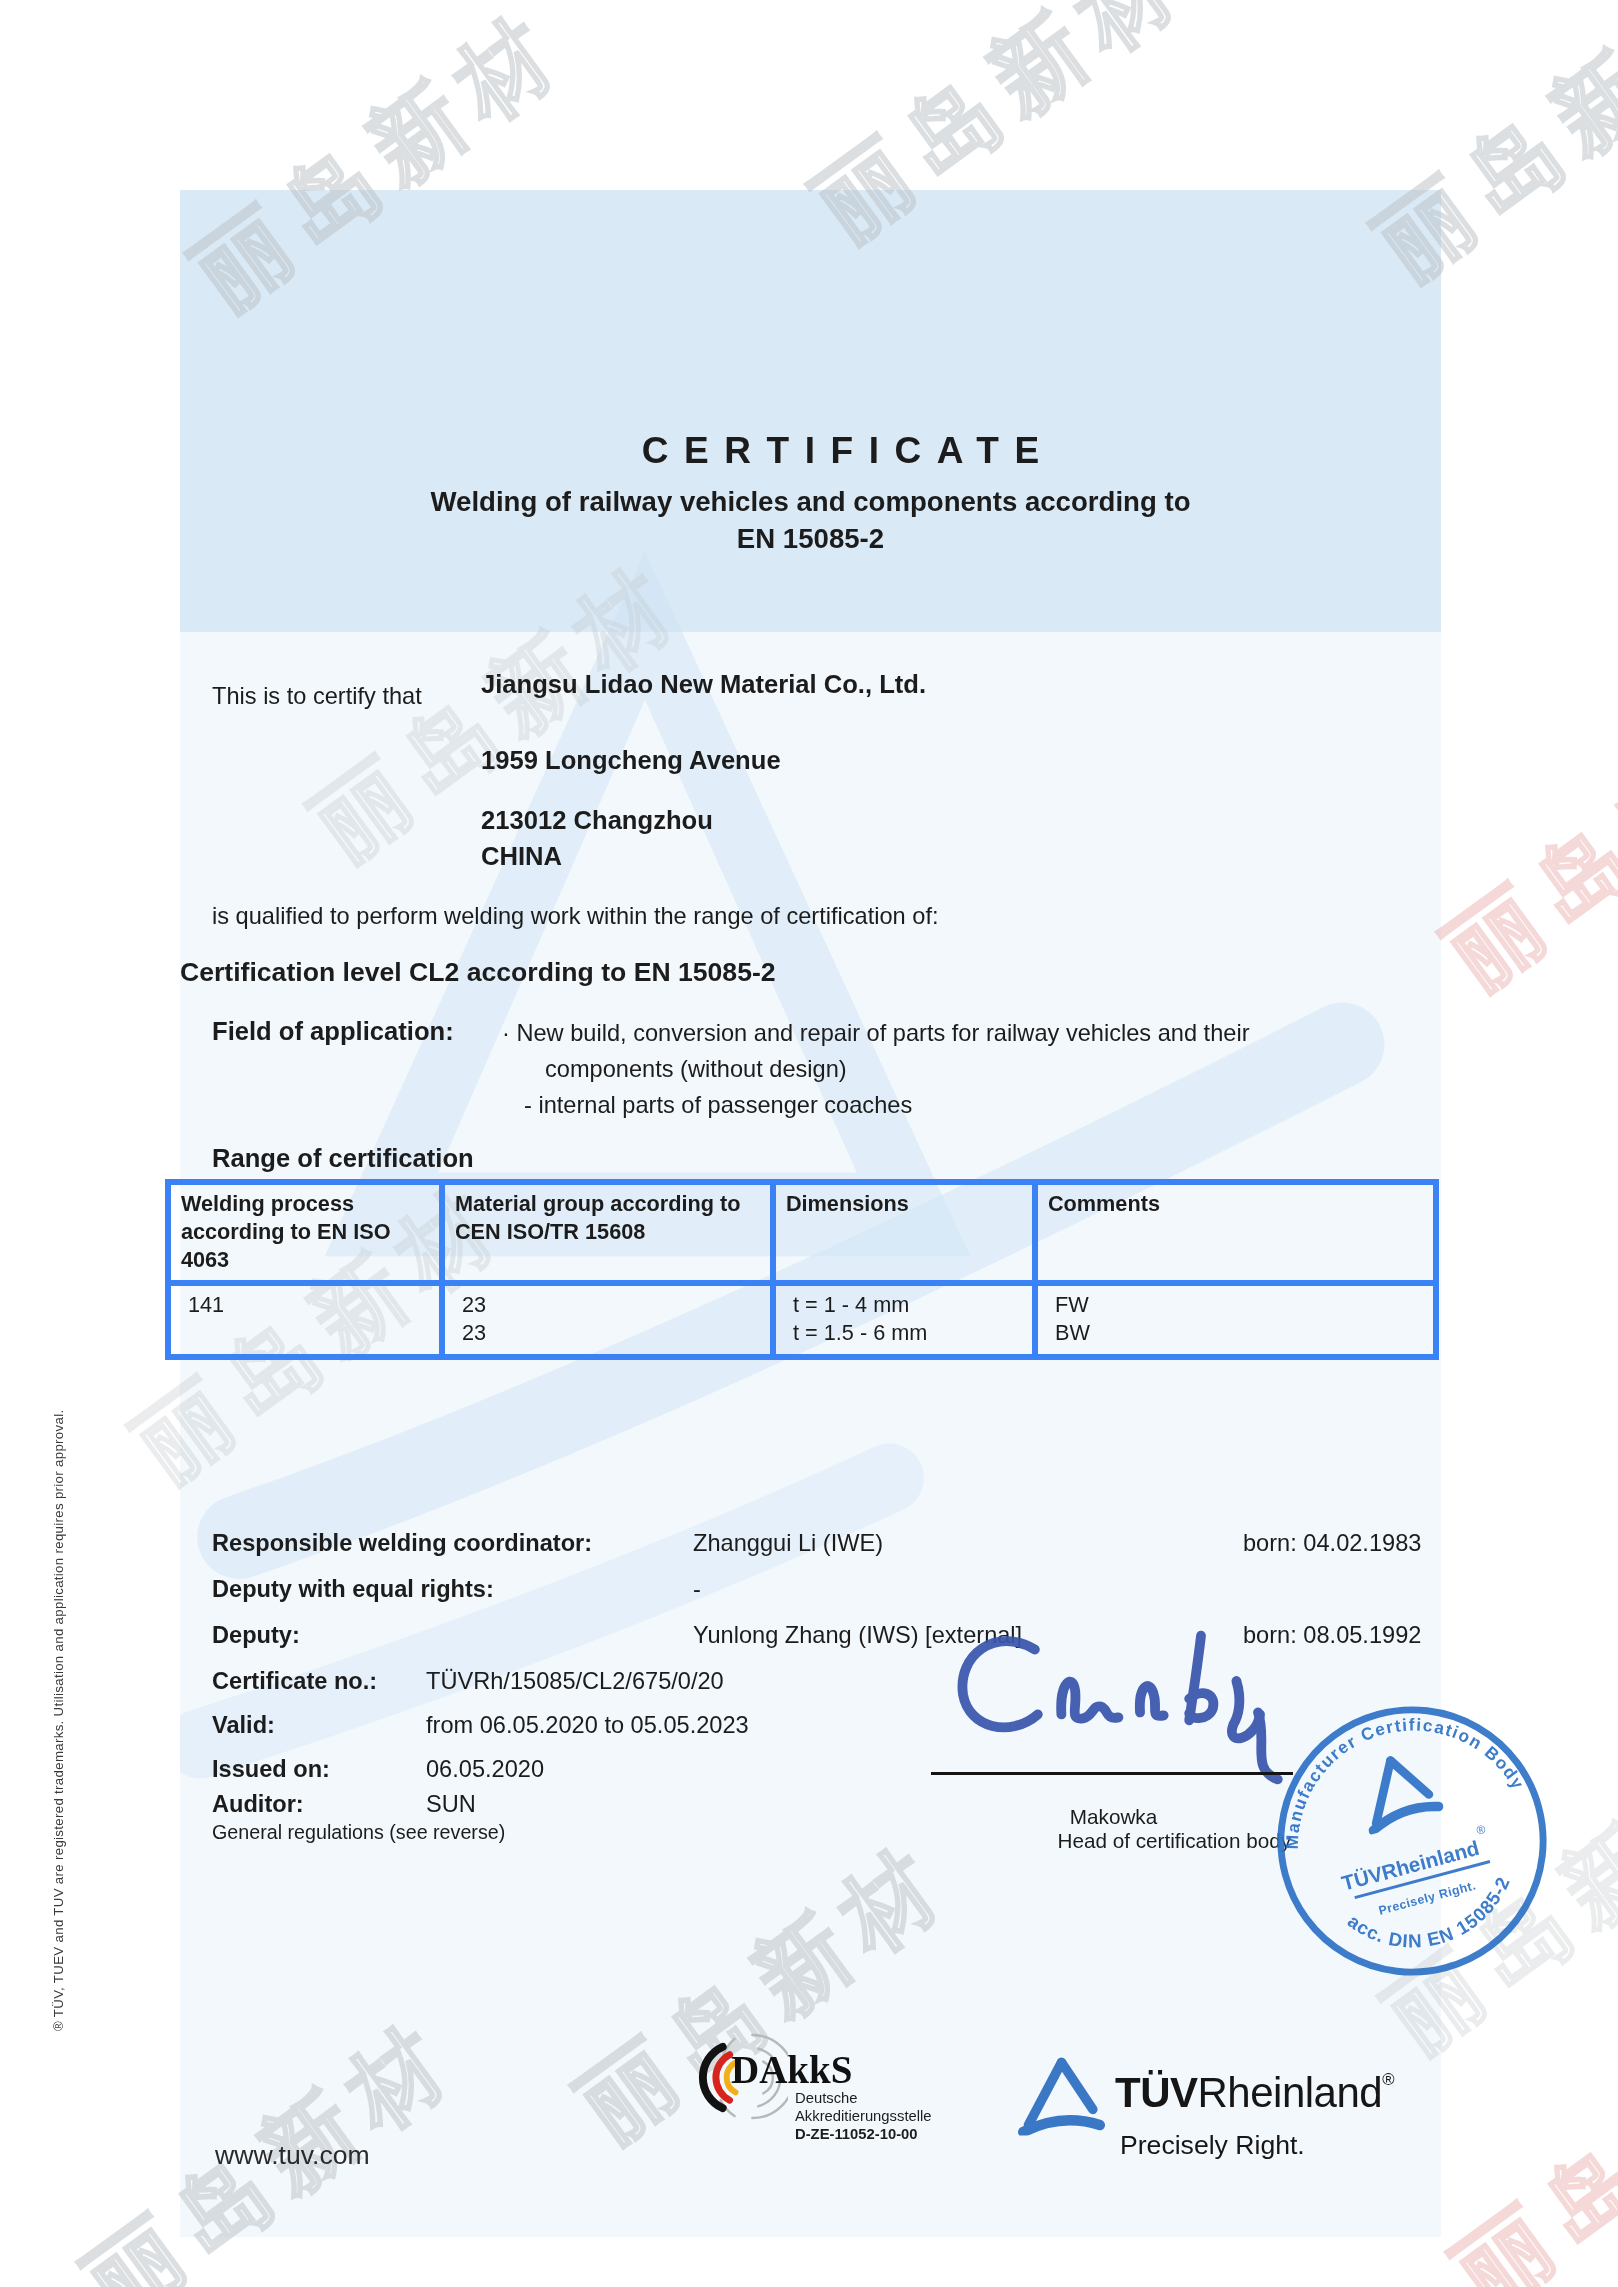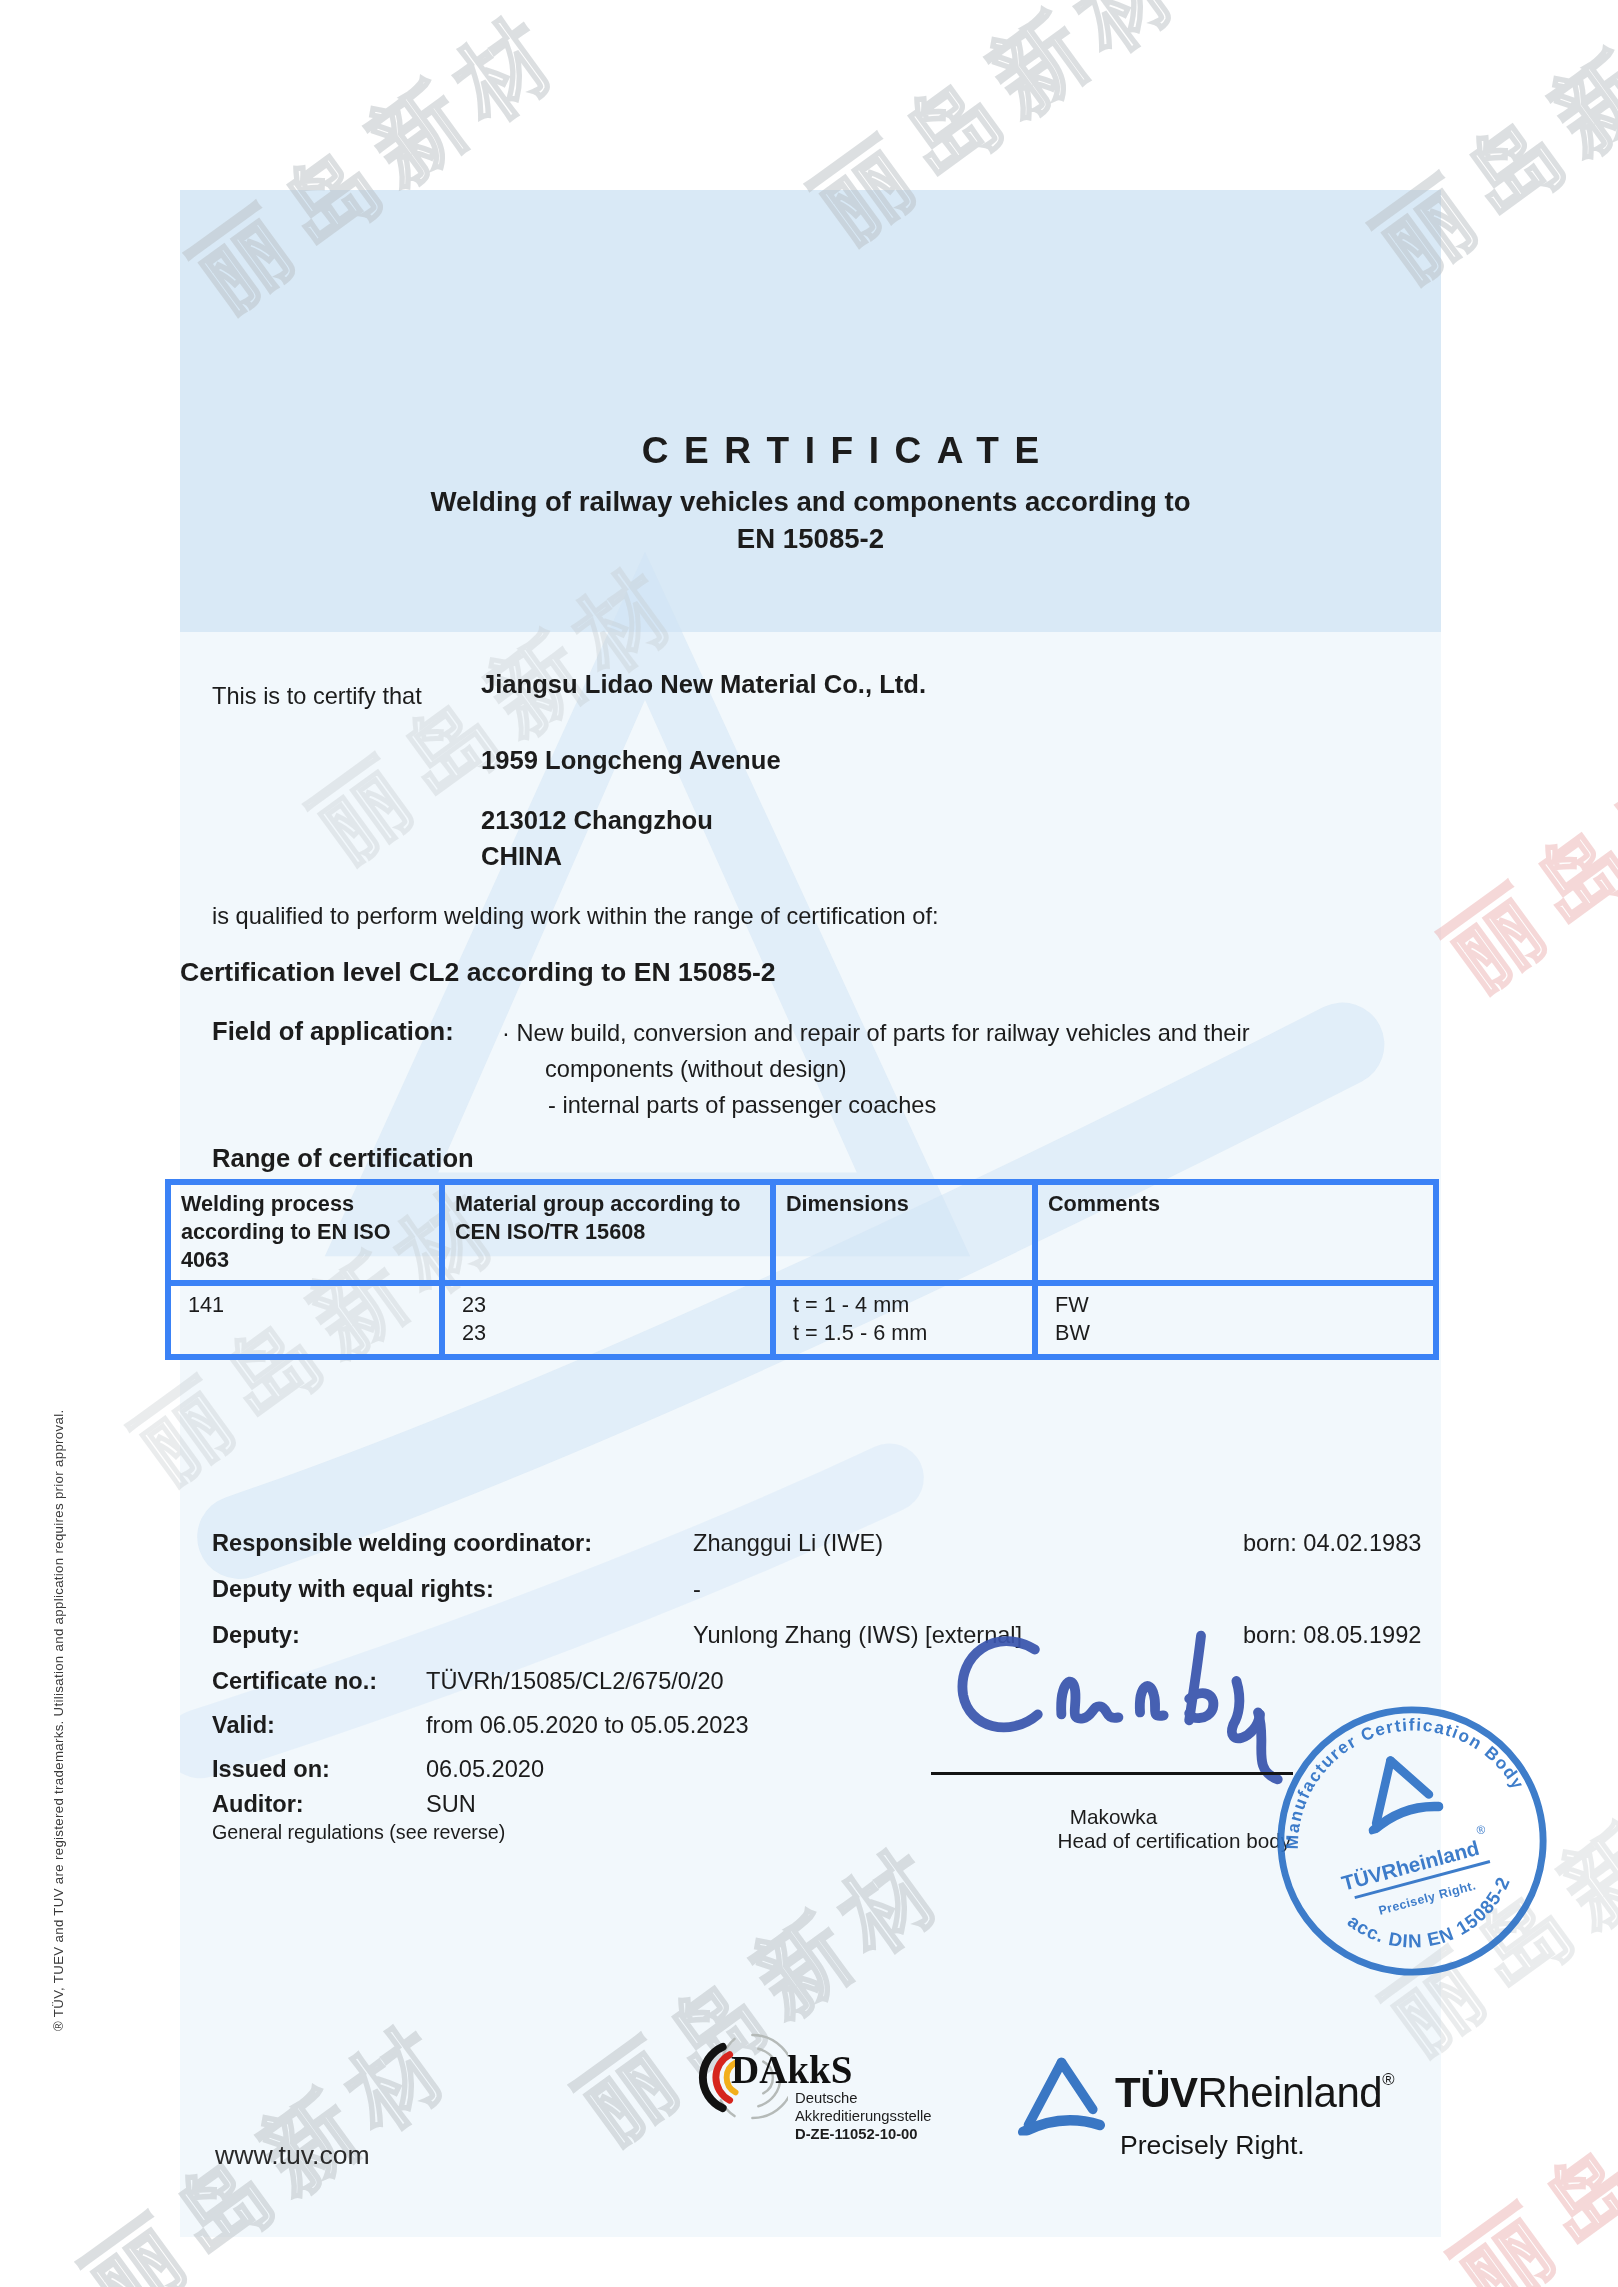--- a/index.html
+++ b/index.html
@@ -91,21 +91,21 @@
 <span class="abs t26b" style="left:481px;top:669px;">Jiangsu Lidao New Material Co., Ltd.</span>
 <span class="abs t26b" style="left:481px;top:745px;">1959 Longcheng Avenue</span>
 <span class="abs t26b" style="left:481px;top:805px;">213012 Changzhou</span>
 <span class="abs t26b" style="left:481px;top:841px;">CHINA</span>
 <span class="abs t24" style="left:212px;top:902px;">is qualified to perform welding work within the range of certification of:</span>
 <div class="abs center-line" style="top:957px;font-size:26.6px;font-weight:bold;">Certification level CL2 according to EN 15085-2</div>
 
 <span class="abs t26b" style="left:212px;top:1016px;">Field of application:</span>
 <span class="abs t24" style="left:502px;top:1019px;">· New build, conversion and repair of parts for railway vehicles and their</span>
 <span class="abs t24" style="left:545px;top:1055px;">components (without design)</span>
-<span class="abs t24" style="left:548px;top:1091px;">- internal parts of passenger coaches</span>
+<span class="abs t24" style="left:524px;top:1091px;">- internal parts of passenger coaches</span>
 
 <span class="abs t26b" style="left:212px;top:1143px;">Range of certification</span>
 
 <table class="abs range-table">
   <colgroup>
       <col style="width:274px">
       <col style="width:331px">
       <col style="width:262px">
       <col>
     </colgroup>

